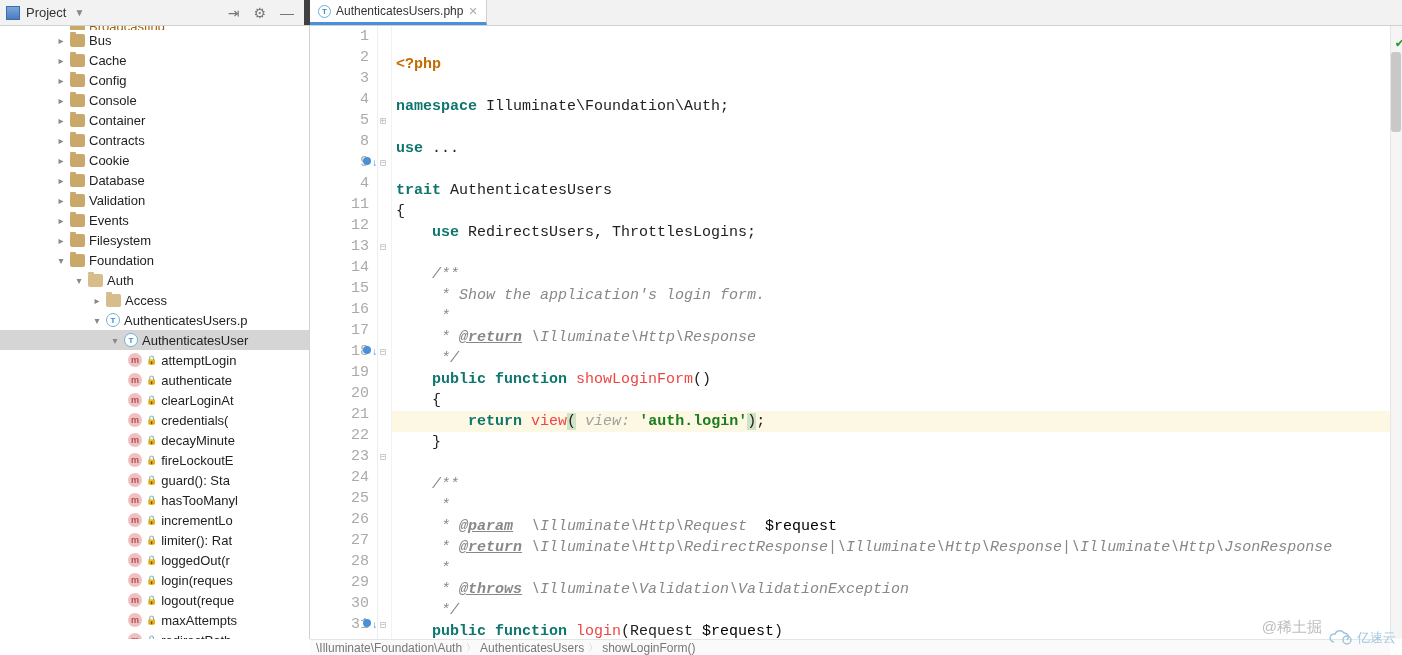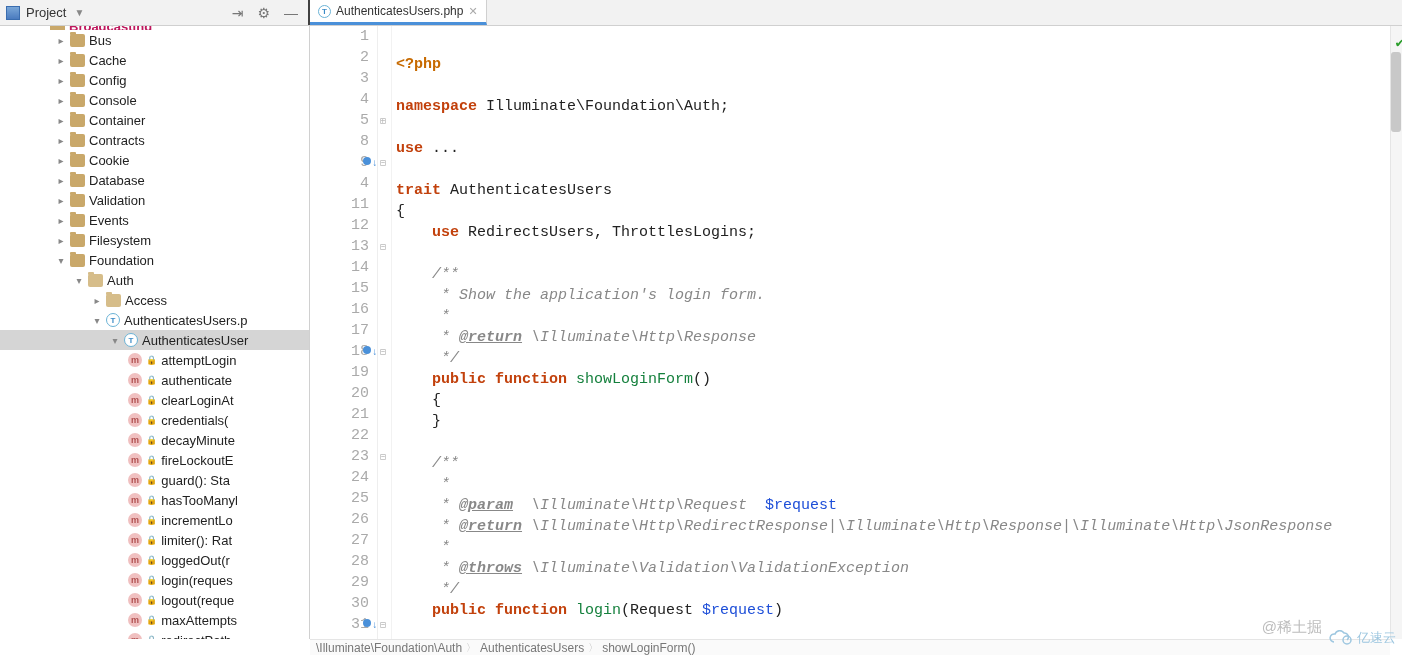--- a/index.html
+++ b/index.html
@@ -20,21 +20,21 @@
     align-items: stretch;
     border-bottom: 1px solid #d0d0d0;
     background: #f2f2f2;
   }
   .project-tool {
     display: flex;
     align-items: center;
     gap: 6px;
     padding: 0 6px;
     width: 310px;
-    border-right: 2px solid #404040;
+    border-right: 6px solid #404040;
   }
   .project-tool .proj-icon {
     width: 14px; height: 14px;
     background: linear-gradient(#7aa7d8,#4a7bbf);
     border: 1px solid #3a6daf;
   }
   .project-tool .proj-label { flex: 0 0 auto; color:#333; }
   .project-tool .dd { color:#888; font-size:10px; margin-left:2px;}
   .project-tool .spacer { flex:1; }
   .tool-ic { color:#777; padding:0 4px; font-size:14px; cursor:pointer;}
@@ -113,29 +113,29 @@
     background:#4a90d9;border-radius:50%;
   }
   .gutter .mark.down::after{
     content:"↓";position:absolute;left:9px;top:-4px;font-size:10px;color:#4a90d9;
   }
   .fold-col { width:14px; border-right: 1px solid #f2f2f2; position:relative;}
   .fold-col .fm{position:absolute;left:2px;color:#bbb;font-size:10px;}
   .code { flex:1; position:relative;margin-top:28px;}
   .code-line { height:21px; line-height:21px; white-space:pre; padding-left:4px;}
   .hl-line { background:#fcf8e3;}
-  .kw{ color:#c2410c; font-weight:bold;}
+  .kw{ color:#0f766e; font-weight:bold;}
   .kw-orange{ color:#c76a00; font-weight:bold;}
-  .fn{ color:#15803d;}
+  .fn{ color:#ef4444;}
   .str{ color:#1b7d1b; font-weight:bold;}
   .comm{ color:#888; font-style:italic;}
   .doc-tag{ color:#888; font-style:italic; font-weight:bold; text-decoration:underline;}
   .param-hint{ color:#a0a0a0; font-style:italic;}
   .paren-hl{ background:#cfe3c6;}
-  .iv{ color:#1d4ed8;font-family:Liberation Mono, monospace;}
+  .iv{ color:#000000;font-family:Liberation Mono, monospace;}
 
   .editor-scroll{position:absolute;right:0;top:0;width:12px;height:100%;background:#f5f5f5;border-left:1px solid #e5e5e5;}
   .editor-scroll .thumb{position:absolute;right:1px;top:26px;width:10px;height:80px;background:#c8c8c8;border-radius:3px;}
   .editor-scroll .ok{position:absolute;right:-2px;top:8px;color:#2a9d2a;font-size:14px;}
   .minimap{position:absolute;right:12px;top:0;width:10px;height:100%;}
 
   
   .crumb {
     height:16px; border-top:1px solid #e5e5e5; font-size:12px; color:#777;
     padding:0 6px; display:flex; align-items:center; gap:4px;
@@ -172,21 +172,21 @@
       <span>AuthenticatesUsers.php</span>
       <span class="close-x">✕</span>
     </div>
   </div>
 </div>
 
 <div class="main">
 
   <div class="project-tree">
     <div class="tree-inner" id="tree-inner">
-        <div class="node" style="padding-left: 36px; height: 8px; overflow: hidden; color: #be185d; font-weight: bold;">
+        <div class="node" style="padding-left: 56px; height: 8px; overflow: hidden; color: #a16207;">
           <span class="arrow"></span>
           <span class="fold-ic"></span>
           <span>Broadcasting</span>
         </div>
         <div class="node" style="padding-left: 56px;">
           <span class="arrow">▸</span>
           <span class="fold-ic"></span>
           <span>Bus</span>
         </div>
         <div class="node" style="padding-left: 56px;">
@@ -393,20 +393,21 @@
         <div class="code-line"><span>{</span></div>
         <div class="code-line"><span>    </span><span class="kw">use</span><span> RedirectsUsers, ThrottlesLogins;</span></div>
         <div class="code-line"></div>
         <div class="code-line"><span class="comm">    /**</span></div>
         <div class="code-line"><span class="comm">     * Show the application's login form.</span></div>
         <div class="code-line"><span class="comm">     *</span></div>
         <div class="code-line"><span class="comm">     * </span><span class="doc-tag">@return</span><span class="comm"> \Illuminate\Http\Response</span></div>
         <div class="code-line"><span class="comm">     */</span></div>
         <div class="code-line"><span>    </span><span class="kw">public function</span><span> </span><span class="fn">showLoginForm</span><span>()</span></div>
         <div class="code-line"><span>    {</span></div>
+        <div class="code-line hl-line"><span>        </span><span class="kw">return</span><span> </span><span class="fn">view</span><span class="paren-hl">(</span><span> </span><span class="param-hint">view:</span><span> </span><span class="str">'auth.login'</span><span class="paren-hl">)</span><span>;</span></div>
         <div class="code-line"><span>    }</span></div>
         <div class="code-line"></div>
         <div class="code-line"><span class="comm">    /**</span></div>
         <div class="code-line"><span class="comm">     *</span></div>
         <div class="code-line"><span class="comm">     * </span><span class="doc-tag">@param</span><span class="comm">  \Illuminate\Http\Request  </span><span class="iv">$request</span></div>
         <div class="code-line"><span class="comm">     * </span><span class="doc-tag">@return</span><span class="comm"> \Illuminate\Http\RedirectResponse|\Illuminate\Http\Response|\Illuminate\Http\JsonResponse</span></div>
         <div class="code-line"><span class="comm">     *</span></div>
         <div class="code-line"><span class="comm">     * </span><span class="doc-tag">@throws</span><span class="comm"> \Illuminate\Validation\ValidationException</span></div>
         <div class="code-line"><span class="comm">     */</span></div>
         <div class="code-line"><span>    </span><span class="kw">public function</span><span> </span><span class="fn">login</span><span>(Request </span><span class="iv">$request</span><span>)</span></div>

